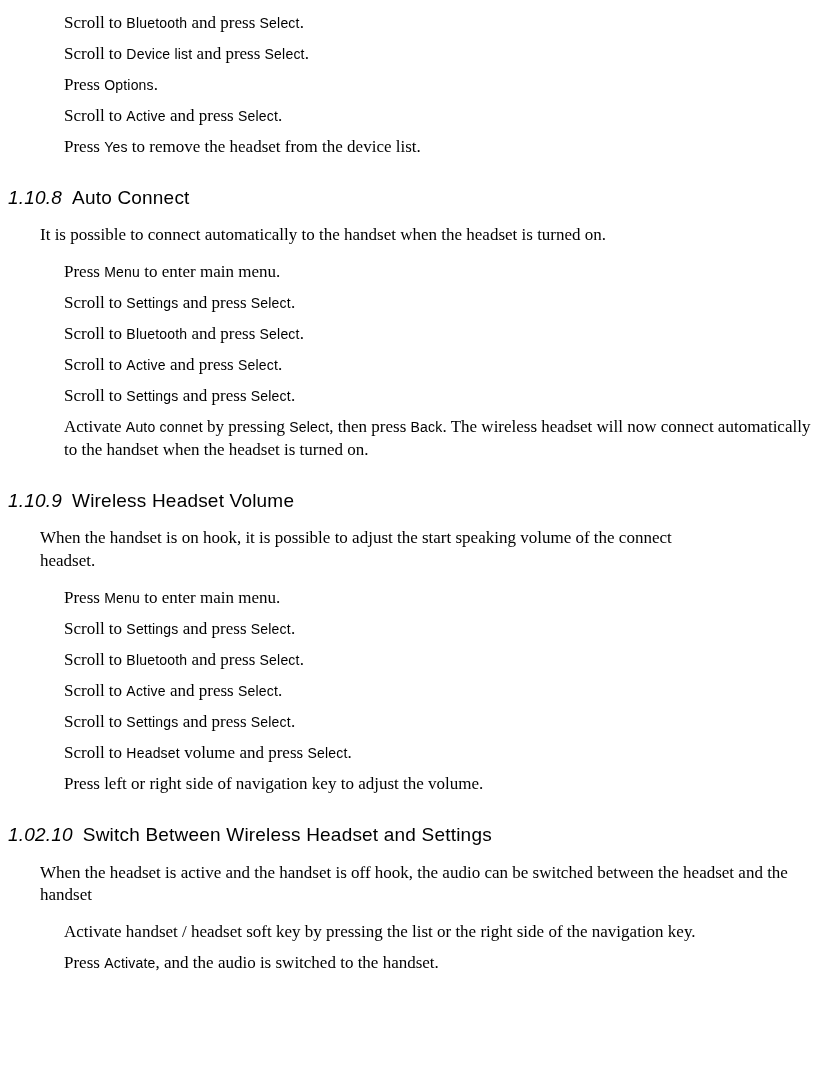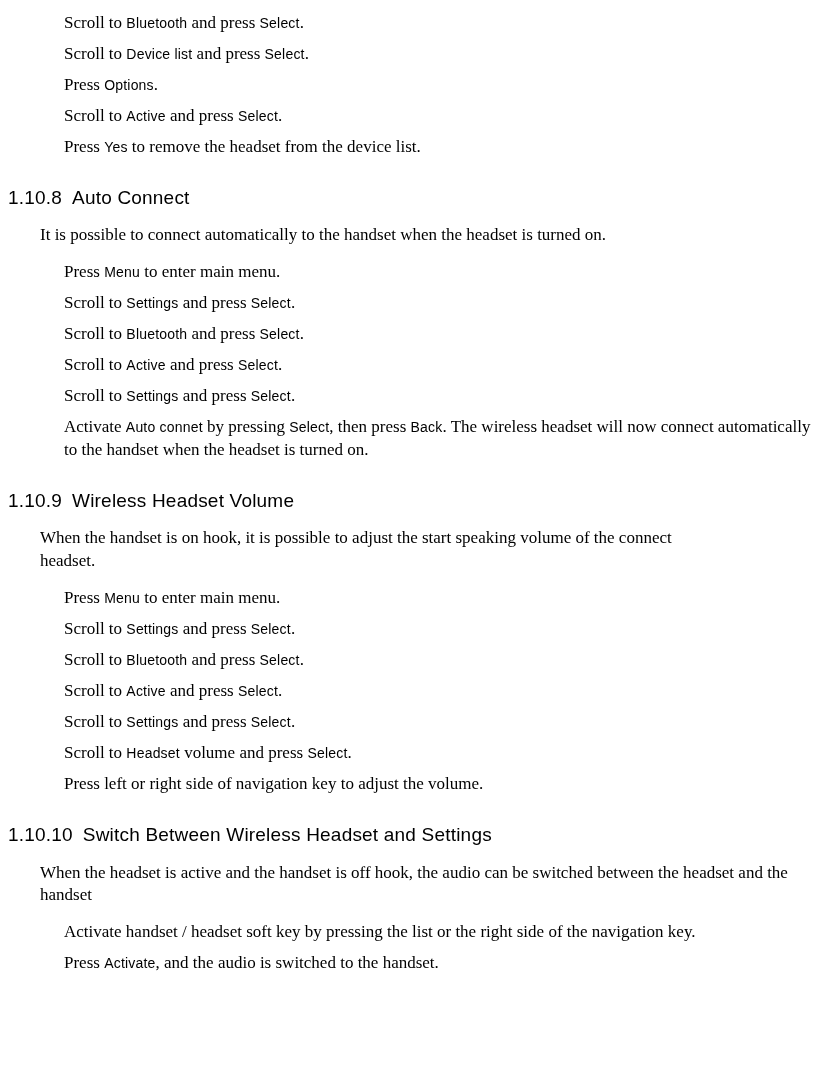--- a/index.html
+++ b/index.html
@@ -27,20 +27,21 @@
     font-family: "Trebuchet MS", "Lucida Sans", Arial, sans-serif;
     font-size: 19px;
     font-weight: 500;
     margin-top: 26px;
     margin-bottom: 12px;
     margin-left: 0;
     letter-spacing: 0.2px;
   }
   .section-heading .num {
     margin-right: 10px;
+    font-style: italic;
   }
   .ui {
     font-family: "Arial Black", "Arial Bold", Arial, sans-serif;
     font-weight: 400;
     font-stretch: condensed;
     letter-spacing: 0.2px;
     font-size: 14px;
   }
 </style>
 </head>
@@ -105,20 +106,20 @@
 </div>
 <div class="indent-step">
   <span>Scroll to </span><span class="ui">Settings</span><span> and press </span><span class="ui">Select</span><span>.</span>
 </div>
 <div class="indent-step">
   <span>Scroll to </span><span class="ui">Headset</span><span> volume and press </span><span class="ui">Select</span><span>.</span>
 </div>
 <div class="indent-step">Press left or right side of navigation key to adjust the volume.</div>
 
 <div class="section-heading">
-  <span class="num">1.10.10</span><span>Switch Between Wireless Headset and Settings</span>
+  <span class="num">1.02.10</span><span>Switch Between Wireless Headset and Settings</span>
 </div>
 <div class="indent-para">When the headset is active and the handset is off hook, the audio can be switched between the headset and the handset</div>
 
 <div class="indent-step">Activate handset / headset soft key by pressing the list or the right side of the navigation key.</div>
 <div class="indent-step">
   <span>Press </span><span class="ui">Activate</span><span>, and the audio is switched to the handset.</span>
 </div>
 
 </body></html>

